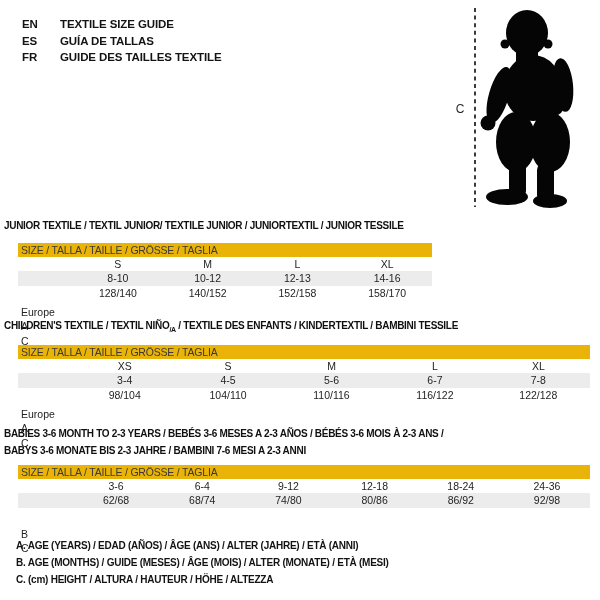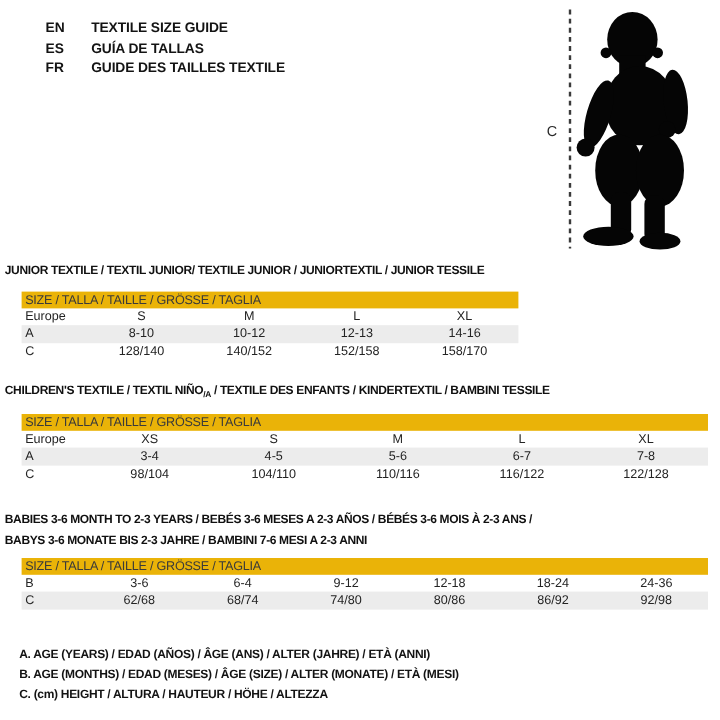--- a/index.html
+++ b/index.html
@@ -4,39 +4,39 @@
 <style>
   html,body{margin:0;padding:0;}
   body{
     width:600px;height:600px;background:#ffffff;position:relative;overflow:hidden;
     font-family:"Liberation Sans","DejaVu Sans",sans-serif;color:#1d1d1d;
     -webkit-font-smoothing:antialiased;
   }
   .abs{position:absolute;}
 
   
-  .lang-block{left:38px;top:16px;}
+  .lang-block{left:22px;top:16px;}
   .lang-row{display:flex;height:16.5px;line-height:16.5px;}
   .lang-code,.lang-text{font-weight:bold;font-size:11.5px;letter-spacing:-0.1px;color:#131313;white-space:nowrap;}
   .lang-code{width:38px;}
 
   
   .fig-svg{left:460px;top:0;}
   .fig-label{left:452px;top:102px;width:16px;text-align:center;font-size:12px;color:#2a2a2a;}
 
   
   .sec-title{left:4px;font-weight:bold;font-size:10px;letter-spacing:-0.3px;color:#101010;white-space:nowrap;line-height:17.2px;}
   .sec-title sub{font-size:7px;}
 
   
   .tbl{left:18px;font-size:10.5px;}
   .band{background:#eab308;height:13.5px;line-height:14px;padding-left:3px;color:#3a3a3a;letter-spacing:-0.2px;white-space:nowrap;}
   .trow{display:flex;height:14.5px;line-height:14.5px;color:#242424;}
   .trow.alt{background:#ececec;}
-  .lbl{width:52px;padding-left:3px;}
+  .lbl{width:52px;padding-left:3px;margin-top:48px;}
   .cell{flex:1;text-align:center;}
 
   
   .footnotes{left:16px;top:537px;}
   .footnote{font-weight:bold;font-size:10px;letter-spacing:-0.25px;line-height:17.2px;color:#131313;white-space:nowrap;}
 </style>
 </head>
 <body>
 
 <div class="abs lang-block">
@@ -152,15 +152,15 @@
     <span class="cell">68/74</span>
     <span class="cell">74/80</span>
     <span class="cell">80/86</span>
     <span class="cell">86/92</span>
     <span class="cell">92/98</span>
   </div>
 </div>
 
 <div class="abs footnotes">
   <div class="footnote">A. AGE (YEARS) / EDAD (AÑOS) / ÂGE (ANS) / ALTER (JAHRE) / ETÀ (ANNI)</div>
-  <div class="footnote">B. AGE (MONTHS) / EDAD (MESES) / ÂGE (SIZE) / ALTER (MONATE) / ETÀ (MESI)</div>
+  <div class="footnote">B. AGE (MONTHS) / GUIDE (MESES) / ÂGE (MOIS) / ALTER (MONATE) / ETÀ (MESI)</div>
   <div class="footnote">C. (cm) HEIGHT / ALTURA / HAUTEUR / HÖHE / ALTEZZA</div>
 </div>
 
 </body></html>

